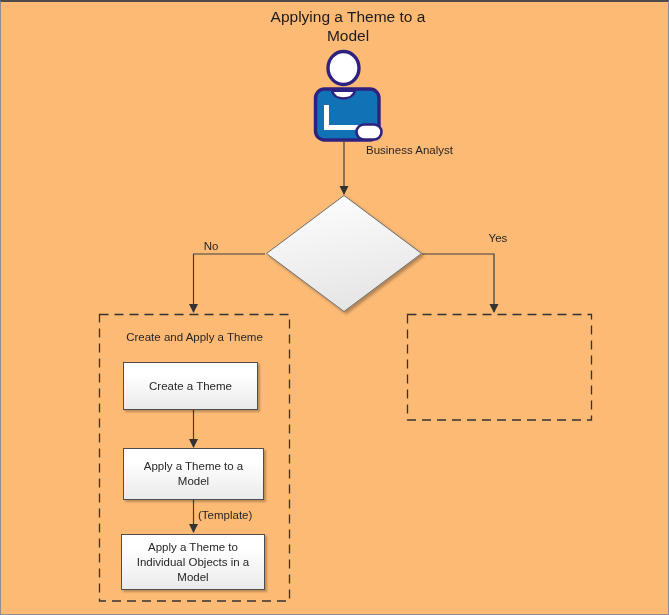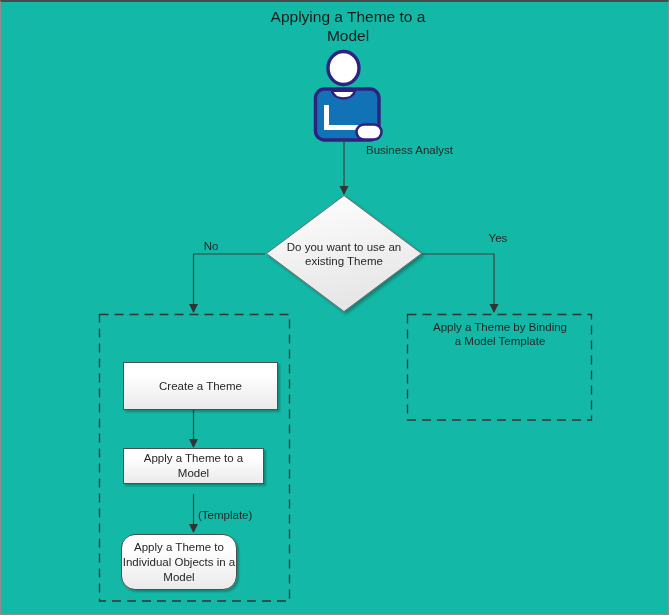--- a/index.html
+++ b/index.html
@@ -1,21 +1,21 @@
 <!DOCTYPE html>
 <html><head>
 <meta charset="utf-8">
 <style>
   html, body { margin: 0; padding: 0; background: #ffffff; }
   .canvas {
     position: relative;
     width: 669px;
     height: 615px;
     box-sizing: border-box;
-    background: #14b8a6;
+    background: #fdba74;
     border: 1px solid #8f8f8f;
     border-top: 2px solid #4a4a4a;
     overflow: hidden;
     font-family: "Liberation Sans", sans-serif;
     text-decoration: underline;
   }
   svg.layer { position: absolute; left: 0; top: 0; }
   .connector { stroke: #3f3f3f; stroke-width: 1.2; fill: none; }
   .dashed-group { fill: none; stroke: #333333; stroke-width: 1.3; stroke-dasharray: 9 6; }
   .actor-stroke { stroke: #2E2280; }
@@ -45,23 +45,23 @@
     justify-content: center;
     text-align: center;
     font-size: 11.5px;
     line-height: 15px;
     color: #262626;
     background: linear-gradient(to bottom, #ffffff 25%, #eaeaea 100%);
     border: 1px solid #4e4e4e;
     box-shadow: 2px 2px 2px rgba(0,0,0,0.25);
     white-space: pre-line;
   }
-  #box-create-theme        { left: 122px; top: 360px; width: 155px; height: 48px; }
-  #box-apply-theme-model   { left: 122px; top: 446px; width: 141px; height: 36px; }
-  #box-apply-theme-objects { left: 120px; top: 532px; width: 116px; height: 56px; border-radius: 14px; }
+  #box-create-theme        { left: 122px; top: 360px; width: 135px; height: 48px; }
+  #box-apply-theme-model   { left: 122px; top: 446px; width: 141px; height: 52px; }
+  #box-apply-theme-objects { left: 120px; top: 532px; width: 144px; height: 56px; }
   #box-bind-template       { left: 419px; top: 362px; width: 159px; height: 45px; }
 
   #lbl-business-analyst { left: 357px; top: 141px; padding-left: 8px; }
   #lbl-decision  { left: 268px; top: 238px; width: 150px; }
   #lbl-no        { left: 193px; top: 237px; width: 34px; }
   #lbl-yes       { left: 480px; top: 229px; width: 34px; text-align: center; }
   #lbl-left-header  { left: 98px;  top: 328px; width: 191px; }
   #lbl-right-header { left: 407px; top: 318px; width: 184px; }
   #lbl-optional  { left: 197px; top: 506px; }
 </style>
@@ -102,36 +102,33 @@
     <rect class="dashed-group" x="406.5" y="312.5" width="184" height="105.5"></rect>
 
     <polygon points="343,193.5 420.5,251.5 343,309.5 265.5,251.5" fill="url(#diamondGrad)" stroke="#6d6d6d" stroke-width="1" filter="url(#softShadow)"></polygon>
   </svg>
 
   <div class="page-title">Applying a Theme to a
 Model</div>
 
   <div class="txt" id="lbl-business-analyst">Business Analyst</div>
 
-  <div class="txt center" id="lbl-decision">Do you want to use an
-existing Theme</div>
 
   <div class="txt center" id="lbl-no">No</div>
 
   <div class="txt center" id="lbl-yes">Yes</div>
 
+  <div class="txt center" id="lbl-left-header">Create and Apply a Theme</div>
 
   <div class="step" id="box-create-theme">Create a Theme</div>
 
   <div class="step" id="box-apply-theme-model">Apply a Theme to a
 Model</div>
 
   <div class="txt" id="lbl-optional">(Template)</div>
 
   <div class="step" id="box-apply-theme-objects">Apply a Theme to
 Individual Objects in a
 Model</div>
 
-  <div class="txt center" id="lbl-right-header">Apply a Theme by Binding
-a Model Template</div>
 
 
 </div>
 
 </body></html>

